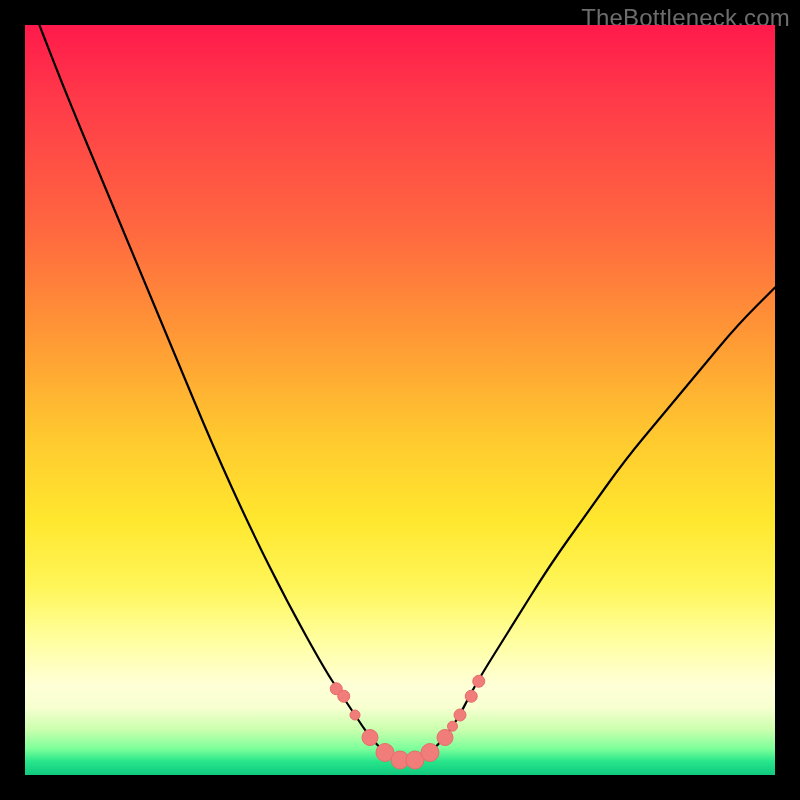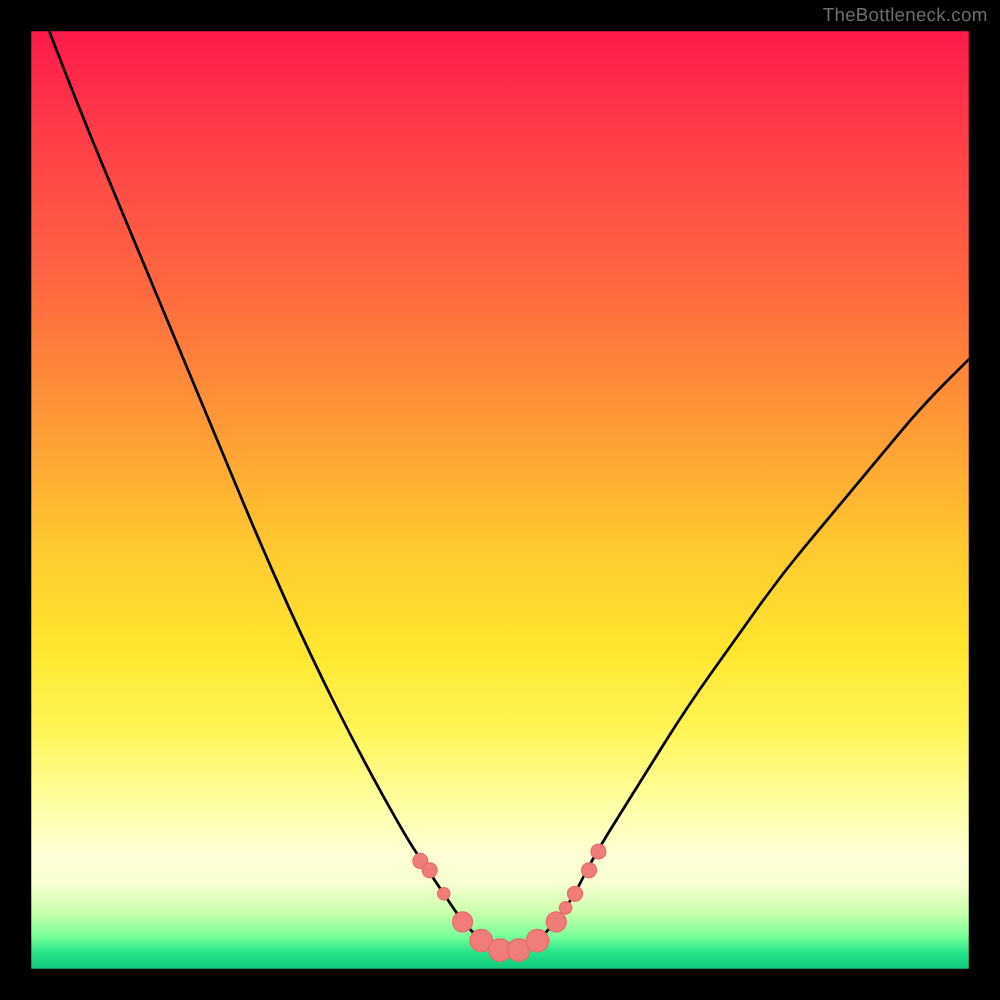--- a/index.html
+++ b/index.html
@@ -48,21 +48,21 @@
     top: 0;
     width: 750px;
     height: 750px;
     pointer-events: none;
   }
   .watermark {
     position: absolute;
     top: 4px;
     right: 10px;
     color: #6d6d6d;
-    font-size: 15px;
+    font-size: 24px;
     font-weight: 500;
     letter-spacing: 0.2px;
     user-select: none;
   }
 </style>
 </head>
 <body>
 
 <div class="frame">
   <div class="watermark">TheBottleneck.com</div>

